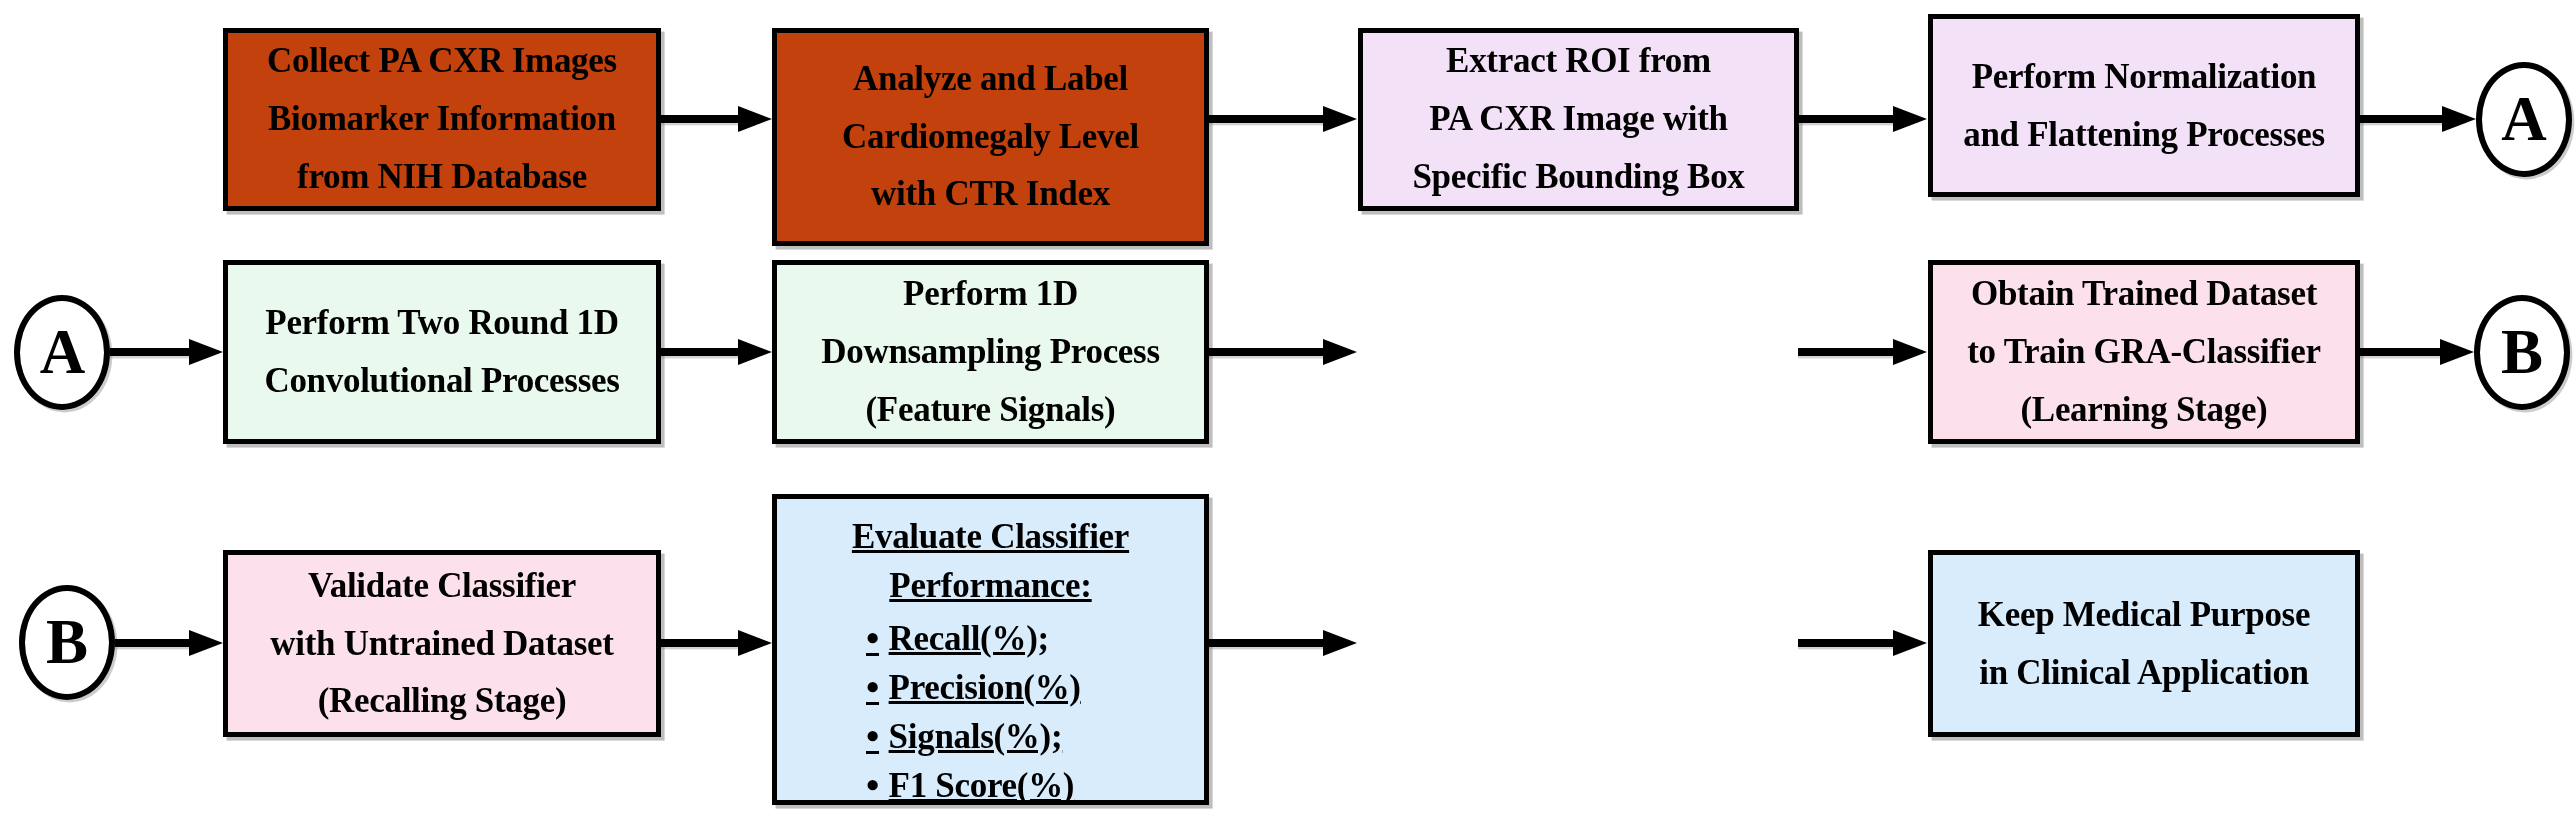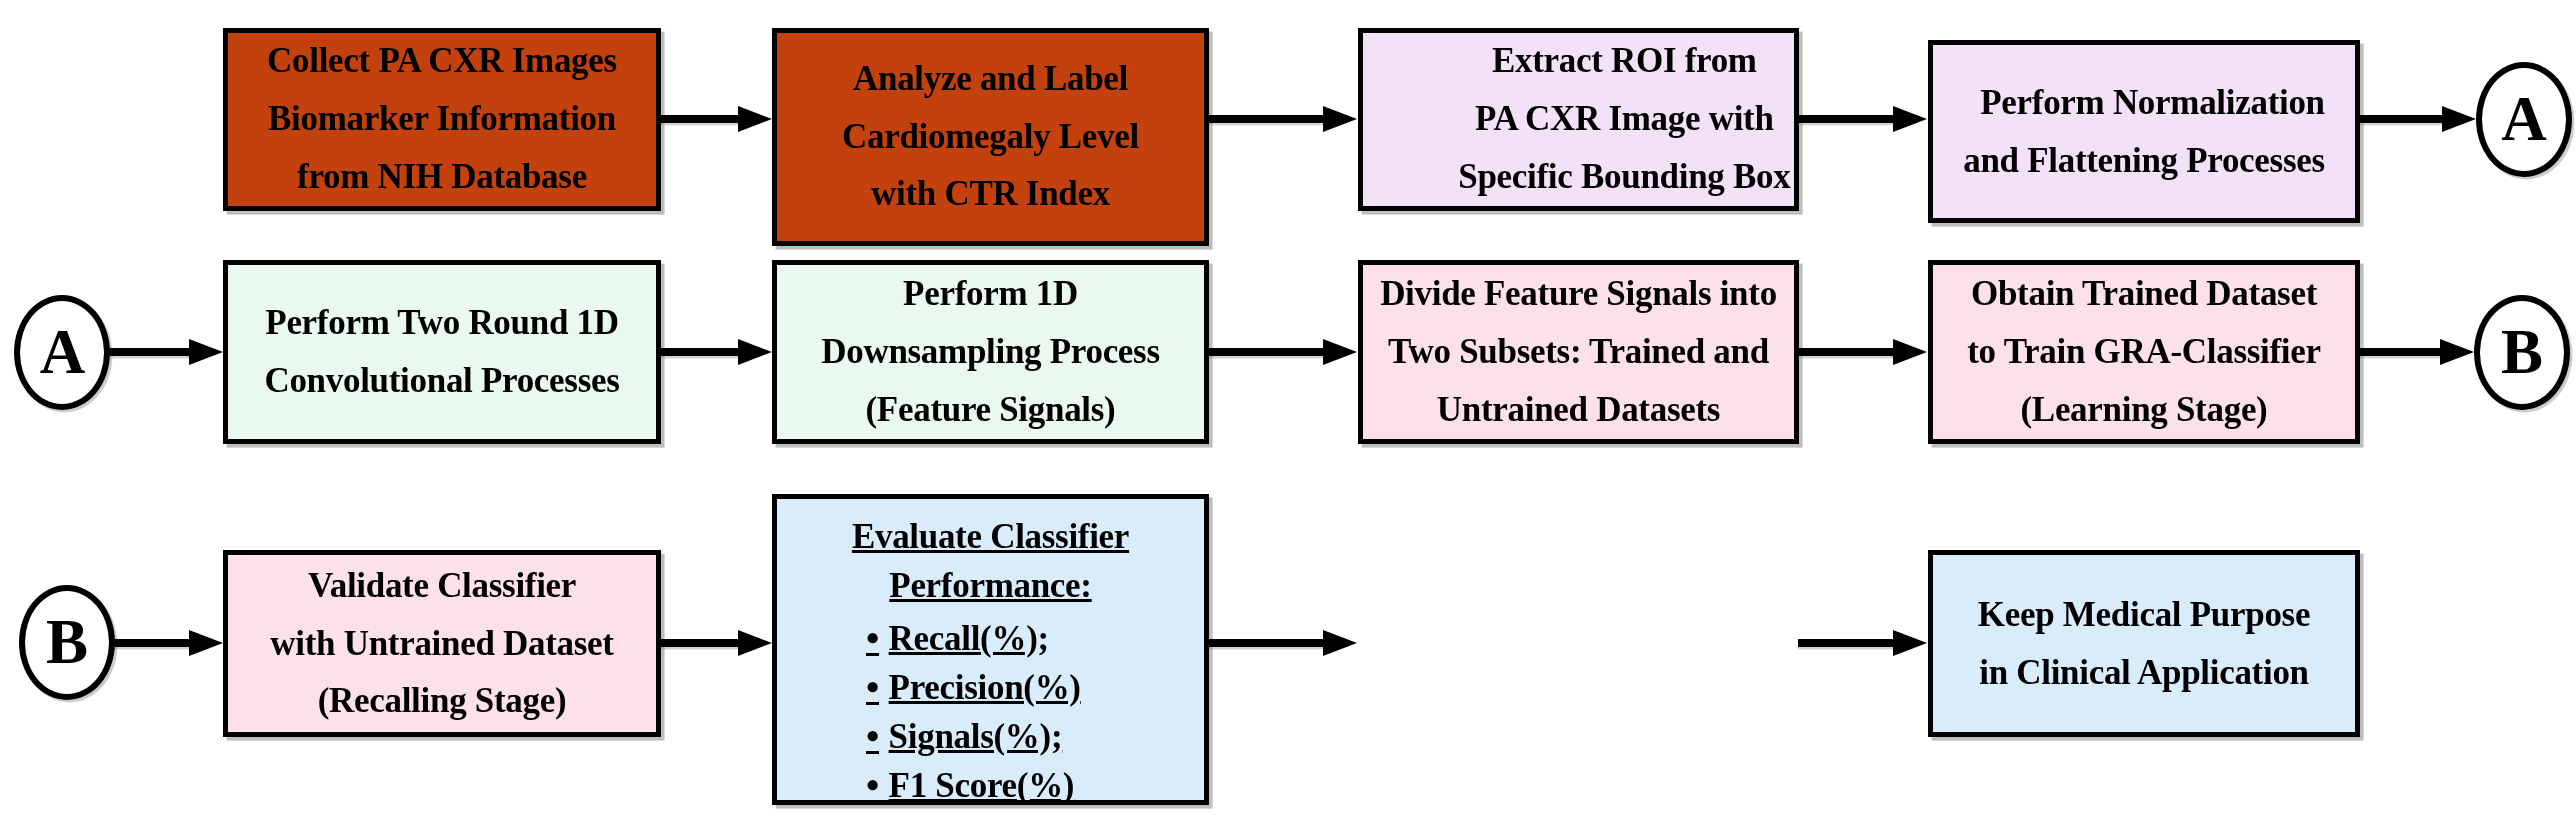--- a/index.html
+++ b/index.html
@@ -135,32 +135,32 @@
     <div class="box-text">Analyze and Label
 Cardiomegaly Level
 with CTR Index</div>
   </div>
 
   <div class="arrow" style="left:1209px; top:106px; width:148px;">
     <span class="shaft"></span>
     <span class="head"></span>
   </div>
 
-  <div class="box lavender" style="left:1358px; top:27.5px; width:441px; height:183px;justify-content:flex-end;">
+  <div class="box lavender" style="left:1358px; top:27.5px; width:441px; height:183px;">
     <div class="box-text">Extract ROI from
 PA CXR Image with
 Specific Bounding Box</div>
   </div>
 
   <div class="arrow" style="left:1798px; top:106px; width:129px;">
     <span class="shaft"></span>
     <span class="head"></span>
   </div>
 
-  <div class="box lavender" style="left:1928px; top:40px; width:432px; height:183px;text-align:right;">
+  <div class="box lavender" style="left:1928px; top:14px; width:432px; height:183px;">
     <div class="box-text">Perform Normalization
 and Flattening Processes</div>
   </div>
 
   <div class="arrow" style="left:2360px; top:106px; width:116px;">
     <span class="shaft"></span>
     <span class="head"></span>
   </div>
 
   <div class="connector" style="left:2476px; top:62px;">A</div>
@@ -186,25 +186,20 @@
     <div class="box-text">Perform 1D
 Downsampling Process
 (Feature Signals)</div>
   </div>
 
   <div class="arrow" style="left:1209px; top:339px; width:148px;">
     <span class="shaft"></span>
     <span class="head"></span>
   </div>
 
-  <div class="box pink" style="left:1358px; top:260px; width:441px; height:184px;">
-    <div class="box-text">Divide Feature Signals into
-Two Subsets: Trained and
-Untrained Datasets</div>
-  </div>
 
   <div class="arrow" style="left:1798px; top:339px; width:129px;">
     <span class="shaft"></span>
     <span class="head"></span>
   </div>
 
   <div class="box pink" style="left:1928px; top:260px; width:432px; height:184px;">
     <div class="box-text">Obtain Trained Dataset
 to Train GRA-Classifier
 (Learning Stage)</div>

